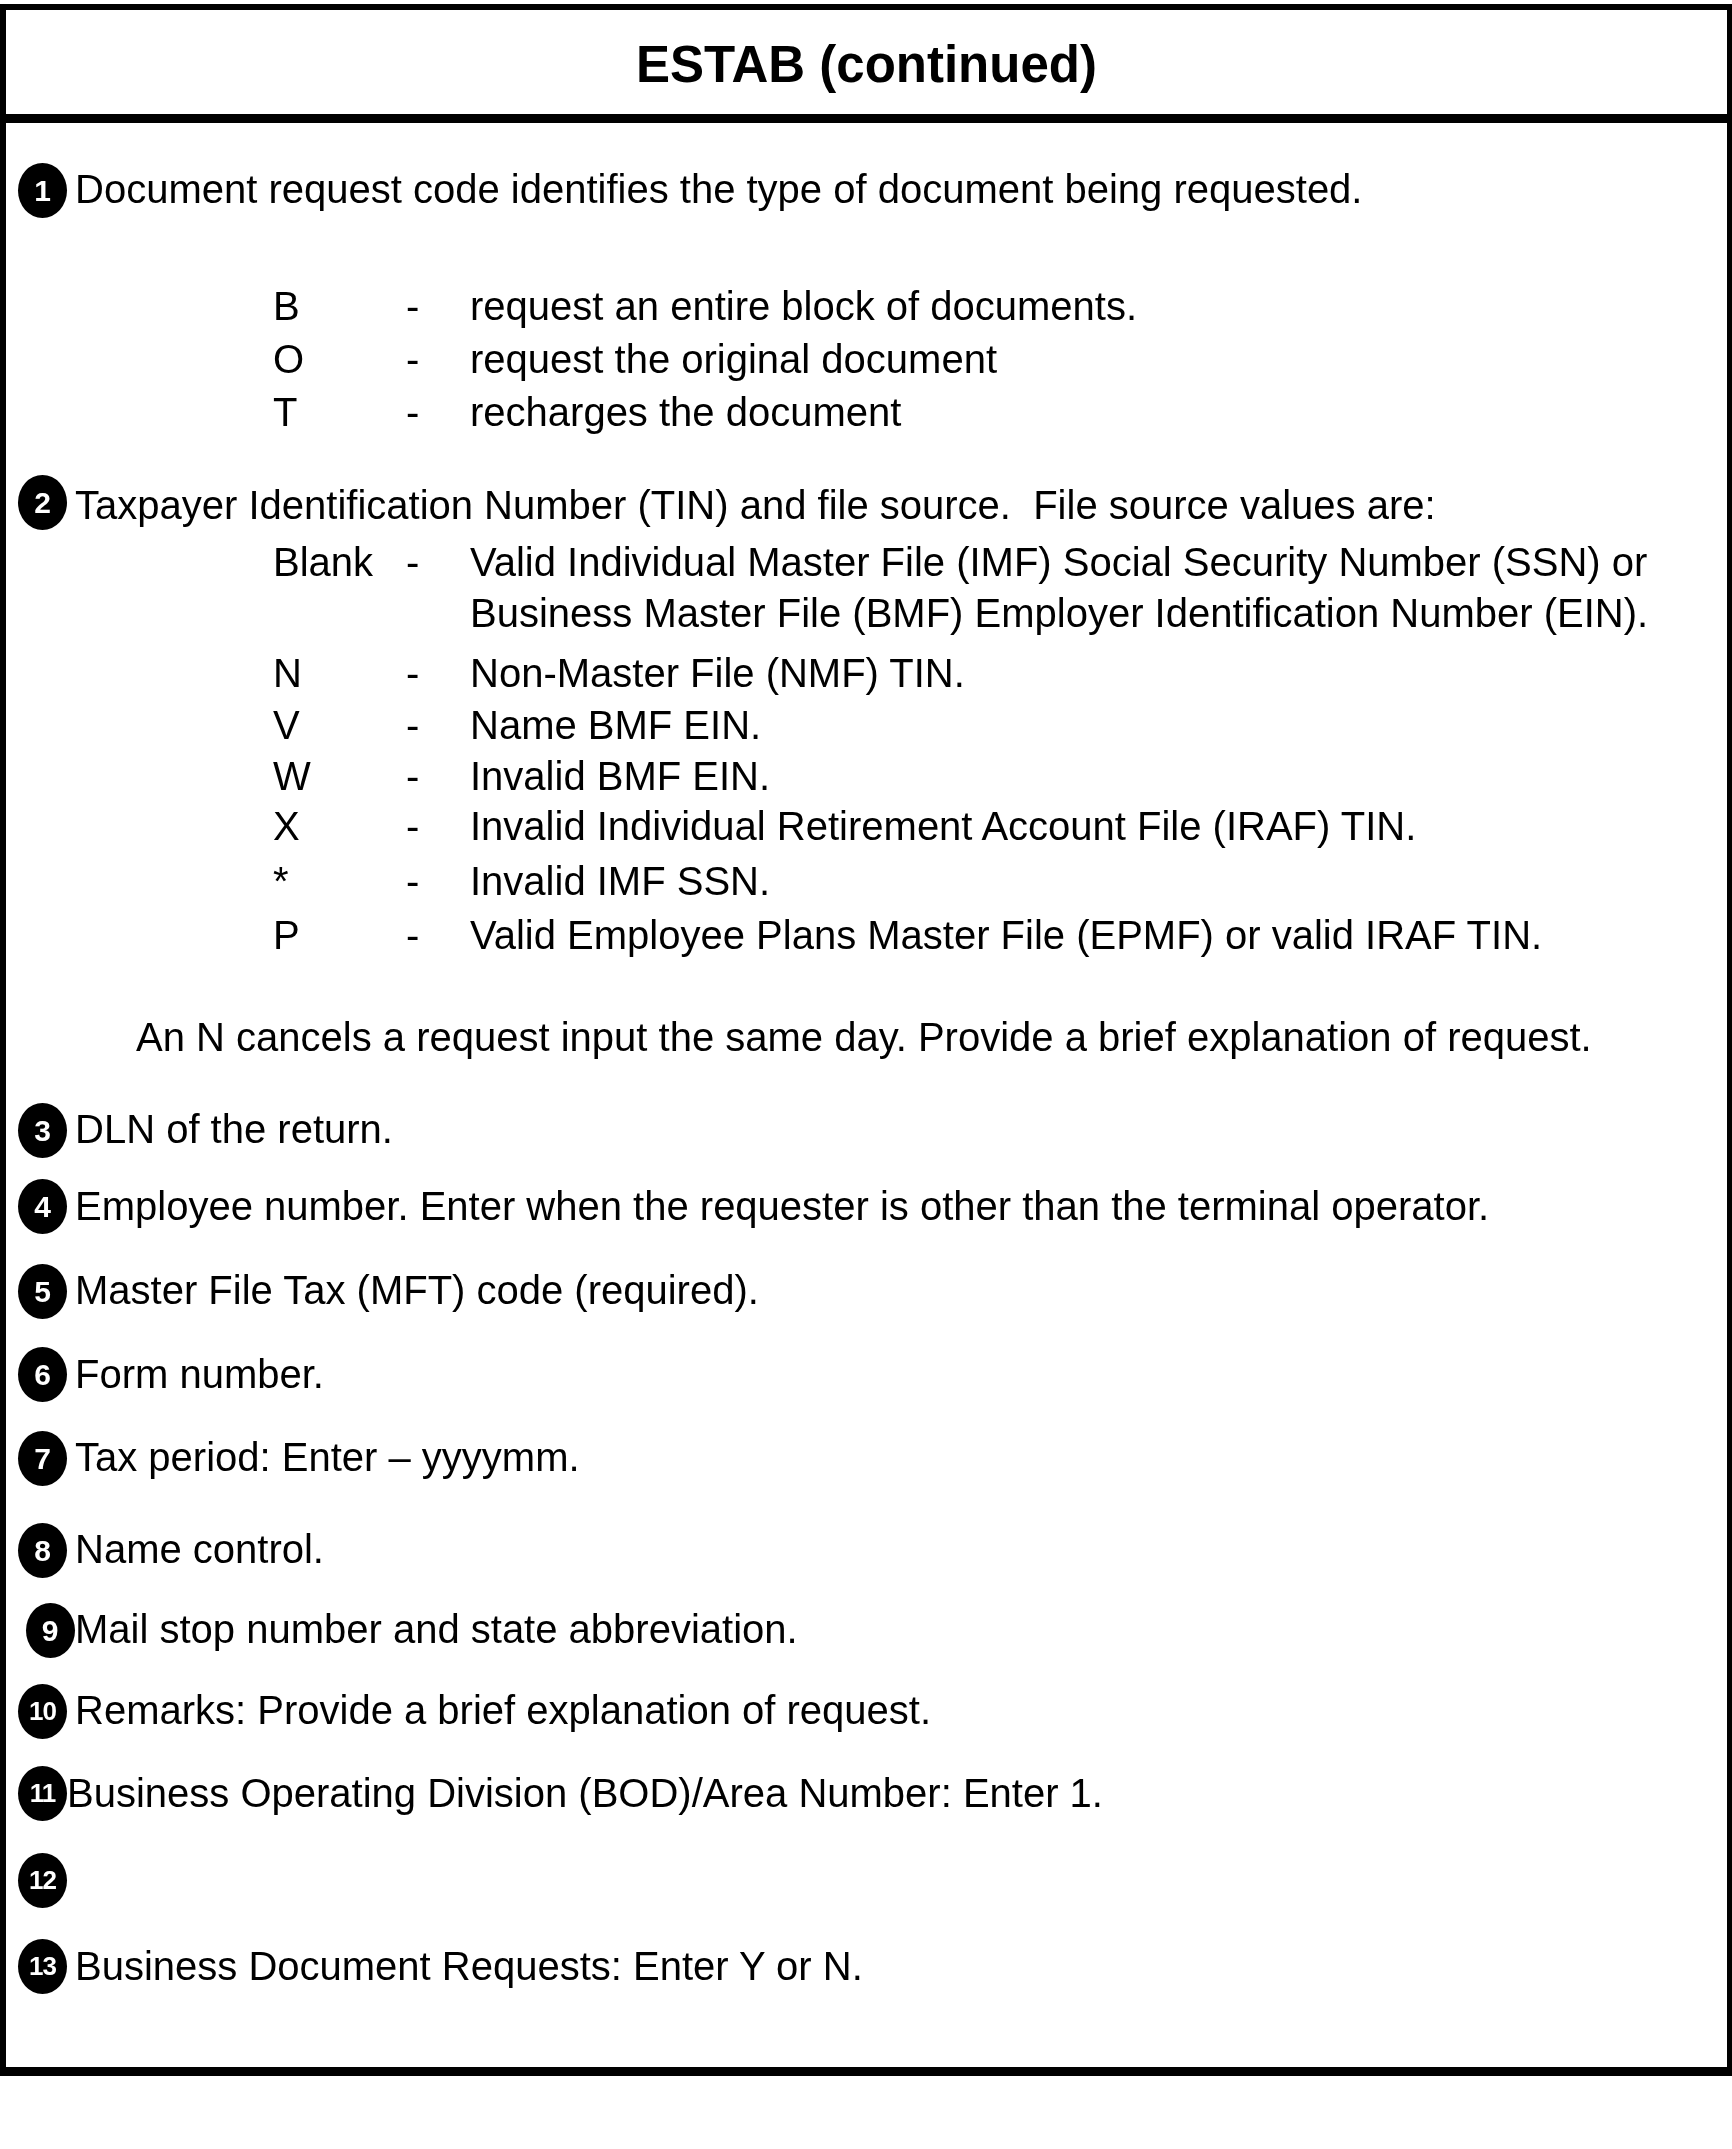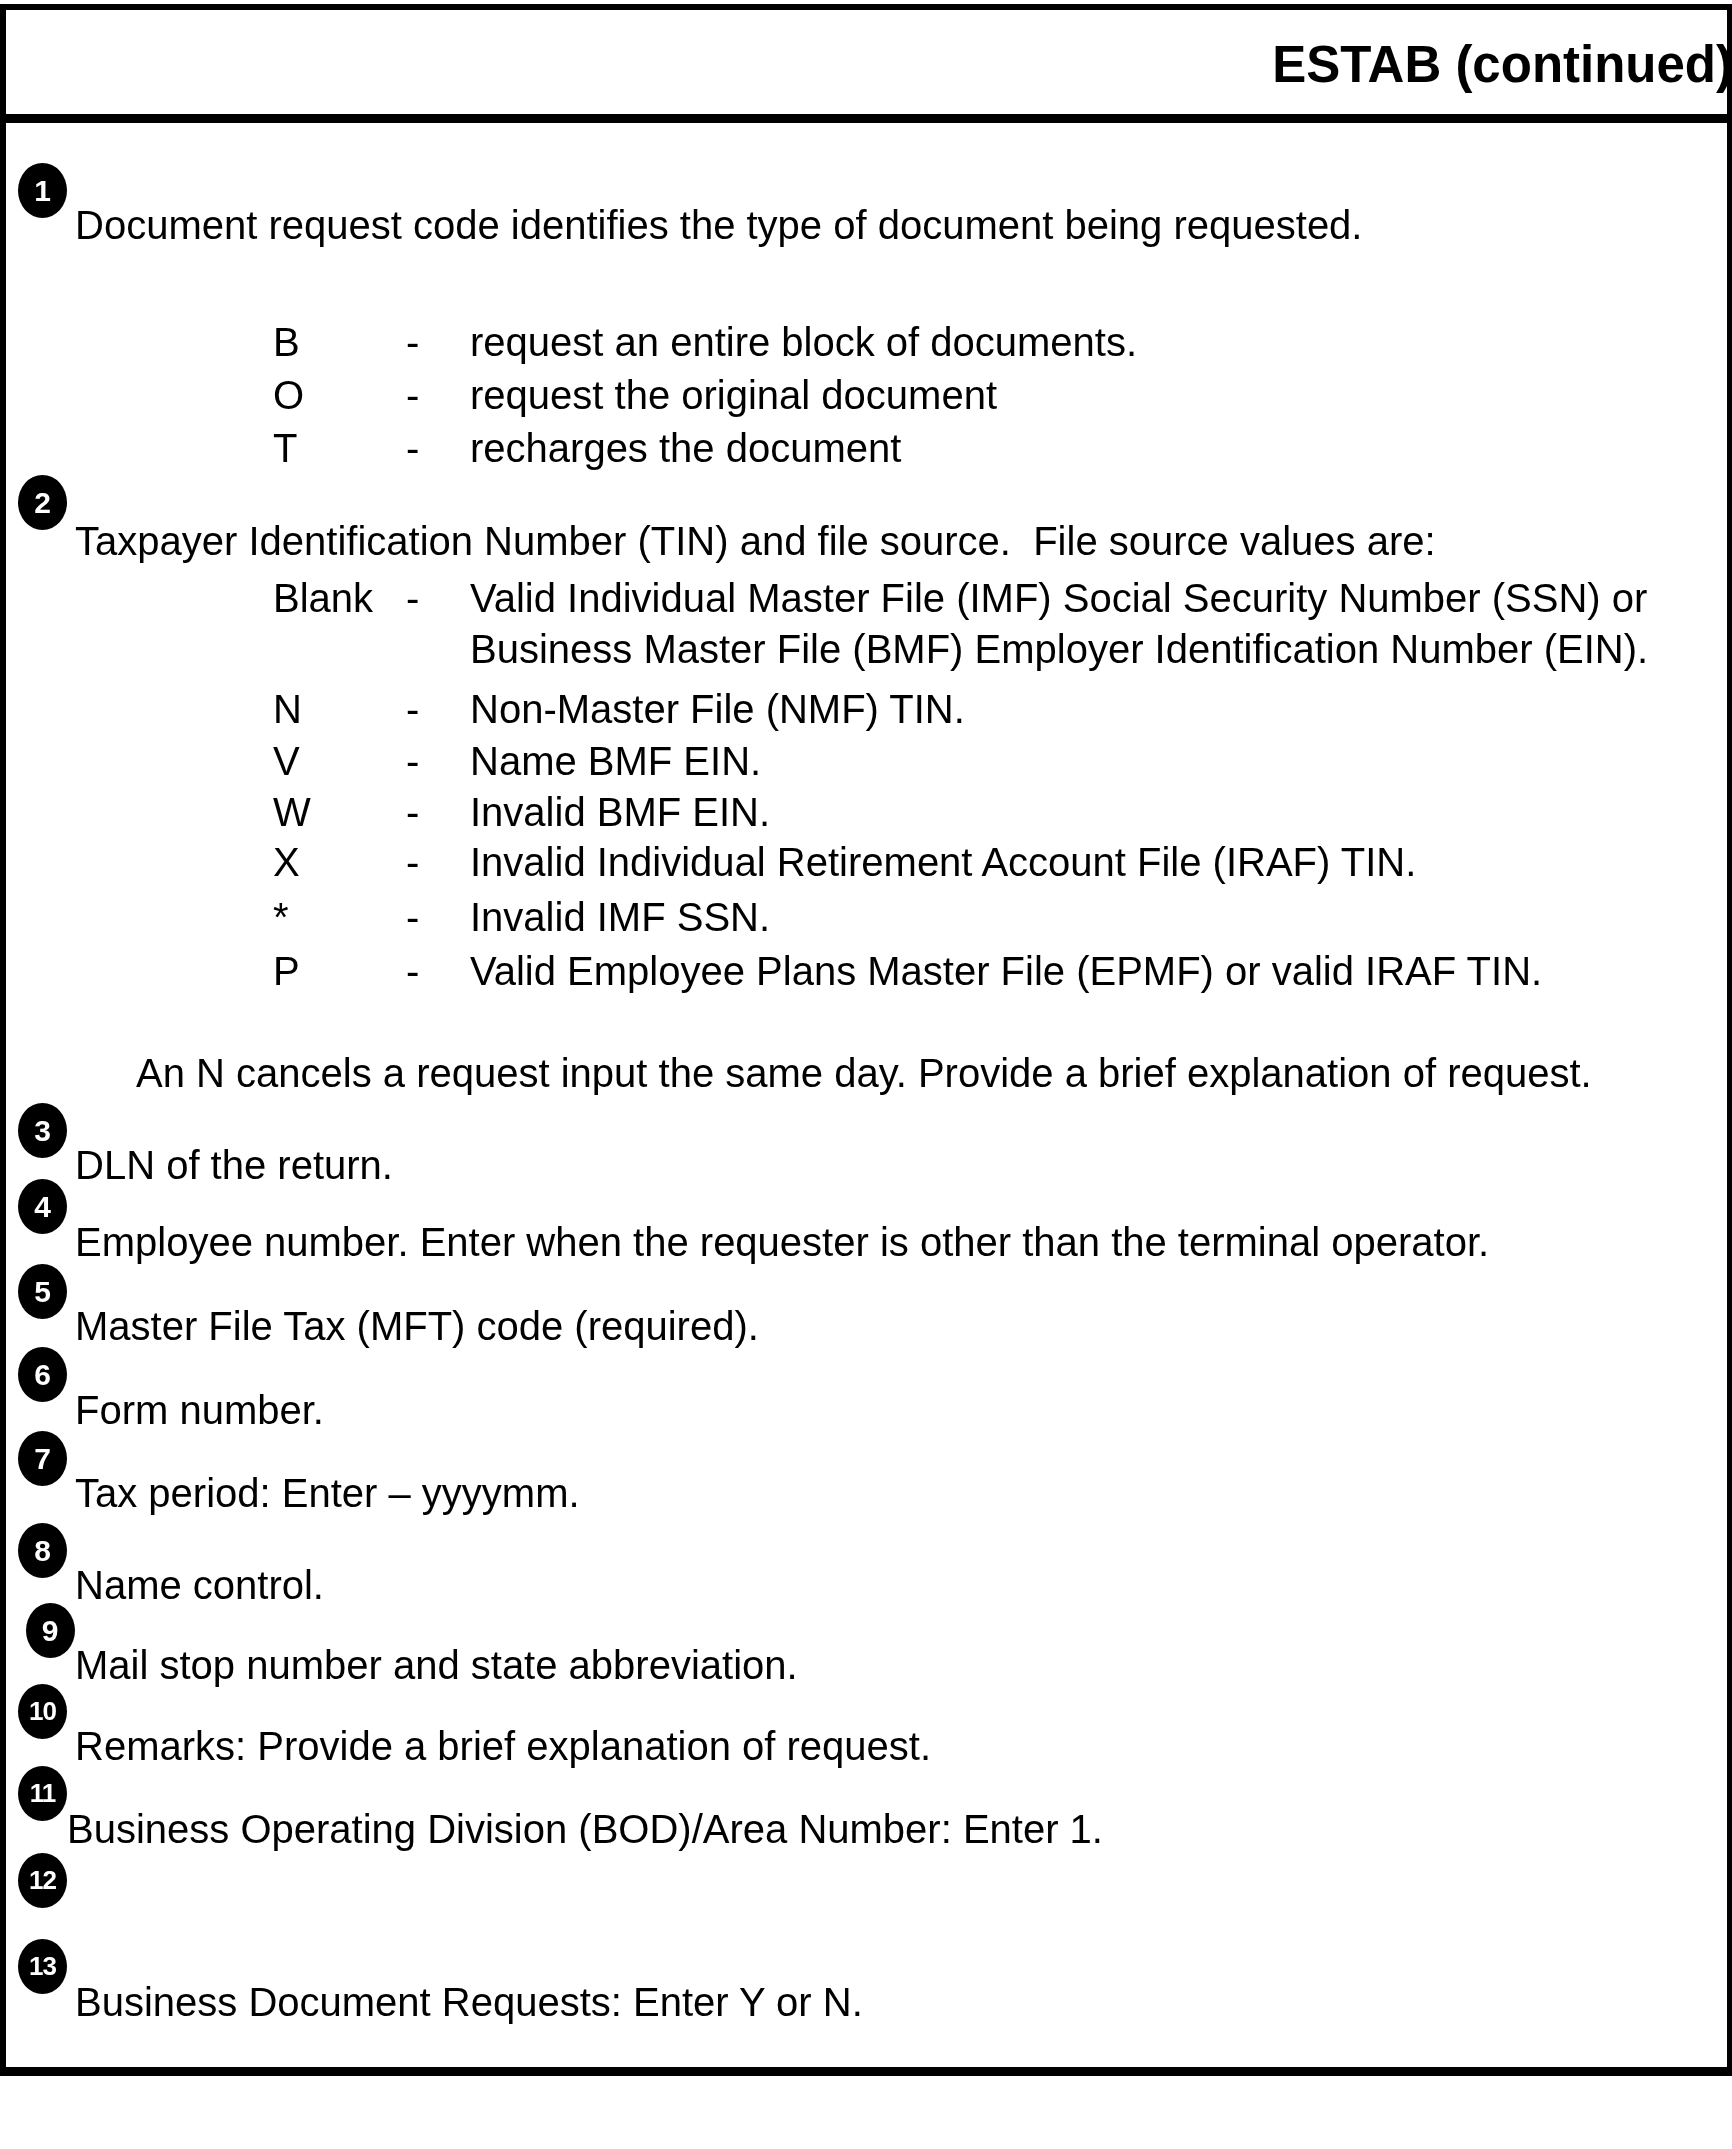--- a/index.html
+++ b/index.html
@@ -28,33 +28,32 @@
     border: 6.4px solid #000;
     border-top: none;
     border-bottom: 9px solid #000;
     box-sizing: border-box;
     background: #ffffff;
   }
   .title {
     position: absolute;
     left: 0; top: 39px;
     width: 1733px;
-    text-align: right;
+    text-align: center;
     font-size: 51px;
     font-weight: bold;
     line-height: 1;
     z-index: 2;
   }
   .line {
     position: absolute;
     font-size: 40px;
     line-height: 1;
     white-space: pre;
     z-index: 2;
-    margin-top: 36px;
   }
   .badge {
     position: absolute;
     left: 18px;
     width: 49px; height: 55px;
     background: #000000;
     color: #ffffff;
     border-radius: 50%;
     display: flex;
     align-items: center;

